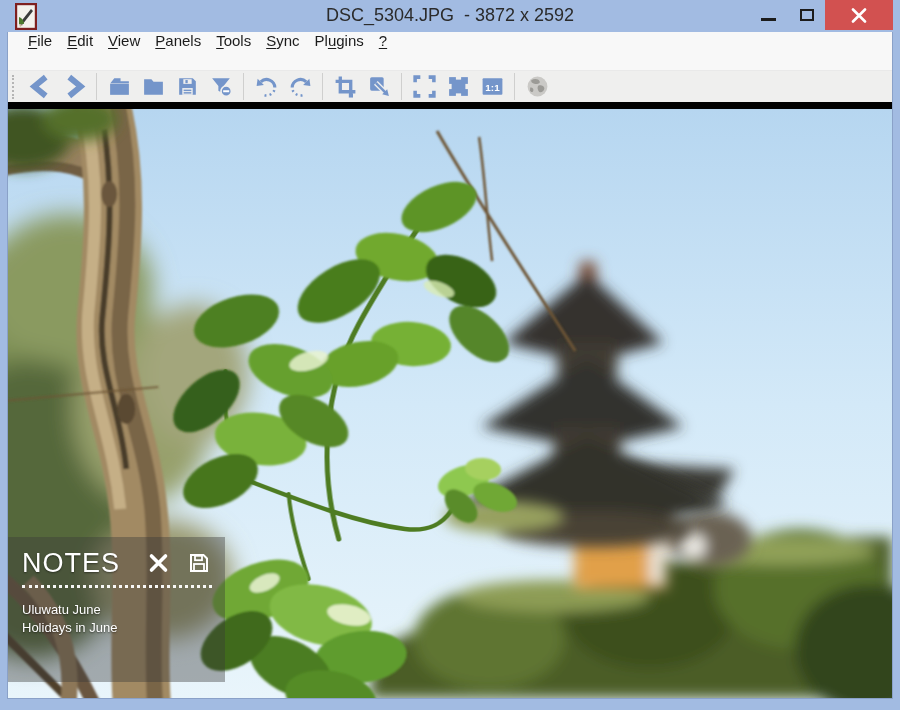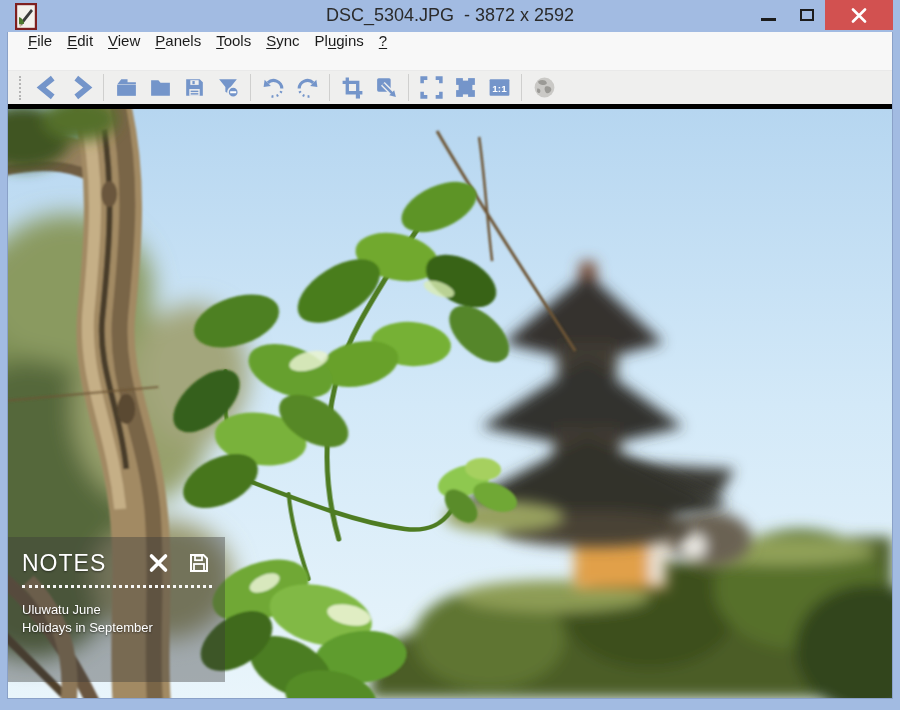--- a/index.html
+++ b/index.html
@@ -29,37 +29,37 @@
   }
   .menubar{
     height:39px;background:#f8f8f8;border-bottom:1px solid #e9e9e9;
     display:flex;align-items:flex-start;padding-left:20px;gap:15px;
     font-size:15px;color:#1b1b1b;flex:0 0 auto;
   }
   .menu-item{cursor:default;}
   .menu-item .accel{text-decoration:underline;text-underline-offset:2px;}
   .toolbar{
     height:38px;background:#efefee;display:flex;align-items:center;
-    padding-left:8px;flex:0 0 auto;border-bottom:5px solid #000000;
+    padding-left:1px;flex:0 0 auto;border-bottom:7px solid #000000;
   }
   .grip{width:0;height:24px;border-left:2px dotted #b5b5b5;margin:0 9px 0 3px;}
   .tbtn{width:34px;height:30px;border:none;background:transparent;padding:0;
     display:flex;align-items:center;justify-content:center;cursor:default;}
   .tbtn svg{display:block;}
   .tsep{width:1px;height:27px;background:#cfcfce;margin:0 5px;flex:0 0 auto;}
   
   .photo-area{position:relative;flex:1 1 auto;overflow:hidden;background:#cfe6f6;}
   .photo-svg{position:absolute;inset:0;width:100%;height:100%;}
   
   .notes-panel{
     position:absolute;left:0;top:428px;width:217px;height:145px;
     background:rgba(58,58,58,0.40);color:#fff;padding:13px 14px 0 14px;
   }
   .notes-head{display:flex;align-items:center;}
-  .notes-title{font-size:23px;font-weight:300;letter-spacing:1px;line-height:26px;
+  .notes-title{font-size:27px;font-weight:300;letter-spacing:1px;line-height:26px;
     text-shadow:0 1px 2px rgba(0,0,0,0.45);}
   .notes-icons{margin-left:auto;display:flex;align-items:center;gap:20px;padding-right:2px;}
   .nbtn{border:none;background:transparent;padding:0;display:flex;cursor:default;}
   .notes-dots{margin-top:9px;width:190px;border-top:3px dotted rgba(255,255,255,0.95);height:0;}
   .notes-lines{margin-top:13px;font-size:13px;line-height:18px;
     text-shadow:0 1px 2px rgba(0,0,0,0.55);}
 </style>
 </head>
 <body>
 
@@ -355,18 +355,18 @@
                 <path d="M2 2 h12.5 l3.5 3.5 V18 H2 Z" stroke-width="2"></path>
                 <rect x="6" y="2.8" width="7" height="4.4" stroke-width="1.8"></rect>
                 <rect x="5" y="11" width="10" height="7" stroke-width="1.8"></rect>
               </svg>
             </button>
           </div>
         </div>
         <div class="notes-dots"></div>
         <div class="notes-lines">
           <div>Uluwatu June</div>
-          <div>Holidays in September</div>
+          <div>Holidays in June</div>
         </div>
       </div>
     </div>
   </div>
 </div>
 
 </body></html>

